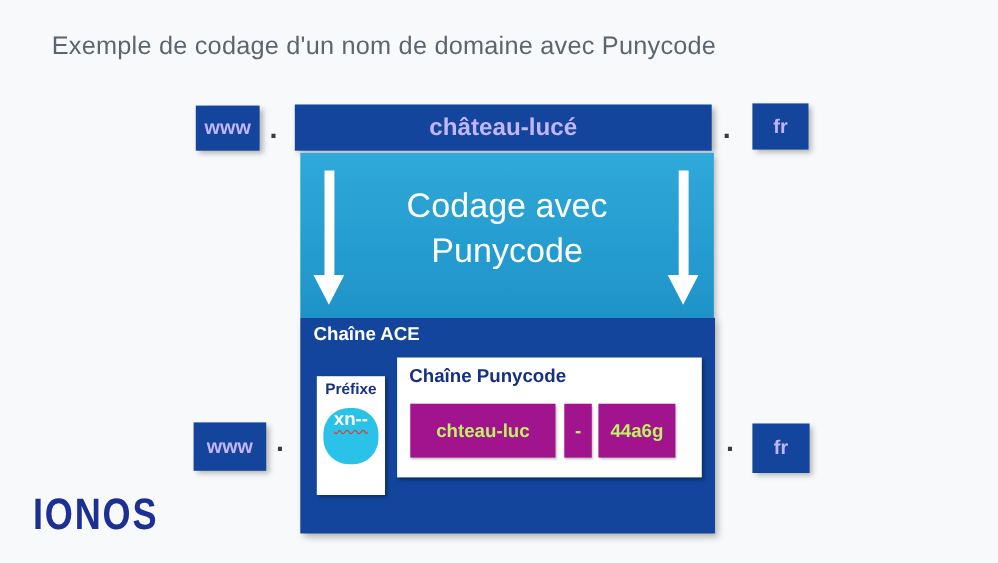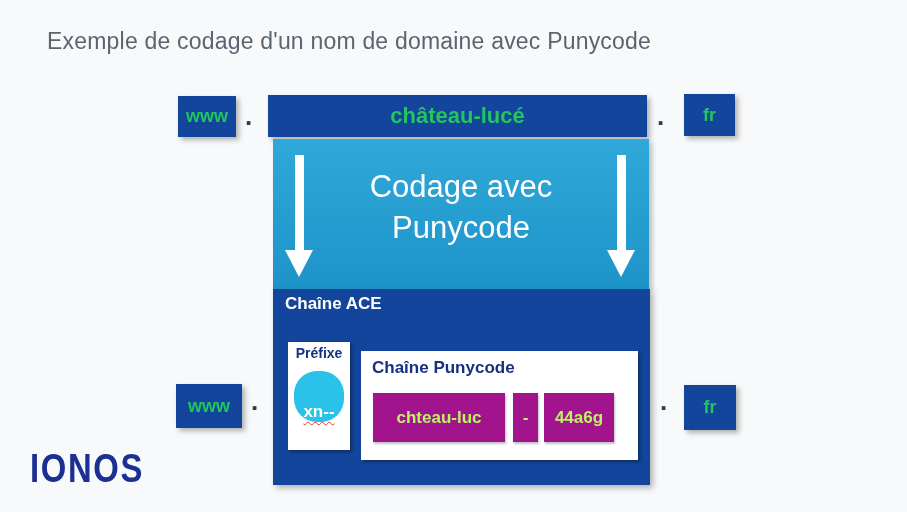--- a/index.html
+++ b/index.html
@@ -26,21 +26,21 @@
 
   .page-title{
     position:absolute;left:47px;top:28px;
     font-size:23px;color:var(--title-text);
     letter-spacing:0.2px;
   }
 
   .blue-box{
     position:absolute;
     background:var(--dark-blue);
-    color:#22c55e;font-weight:bold;
+    color:#c4b5fd;font-weight:bold;
     display:flex;align-items:center;justify-content:center;
     box-shadow:3px 3px 5px rgba(70,70,70,0.40);
     font-size:18px;
   }
   .www-top{left:178px;top:96px;width:58px;height:41px;}
   .domain-top{left:268px;top:95px;width:379px;height:42px;font-size:22px;}
   .fr-top{left:684px;top:94px;width:51px;height:42px;}
   .www-bottom{left:176px;top:384px;width:66px;height:44px;}
   .fr-bottom{left:684px;top:385px;width:52px;height:45px;}
 
@@ -91,31 +91,31 @@
     box-shadow:2px 2px 3px rgba(0,0,0,0.35);
   }
   .prefix-panel{left:15px;top:53px;width:62px;height:108px;}
   .prefix-label{
     display:block;text-align:center;margin-top:3px;
     color:var(--navy-text);font-weight:bold;font-size:14px;
   }
   .xn-box{
     width:50px;height:51px;margin:10px auto 0 auto;
     background:var(--cyan-bright);
-    display:flex;align-items:flex-end;justify-content:center;border-radius:23px;
+    display:flex;align-items:flex-start;justify-content:center;border-radius:23px;
   }
   .xn-value{
     color:#fff;font-weight:bold;font-size:17px;
     text-decoration:underline;
     text-decoration-style:wavy;
     text-decoration-color:var(--squiggle-red);
     text-decoration-thickness:1px;
     text-underline-offset:4px;
   }
-  .punycode-panel{left:88px;top:62px;width:277px;height:109px;}
+  .punycode-panel{left:88px;top:36px;width:277px;height:109px;}
   .punycode-label{
     position:absolute;left:11px;top:7px;
     color:var(--navy-text);font-weight:bold;font-size:17px;
   }
   .magenta-box{
     position:absolute;top:42px;height:49px;
     background:var(--magenta);
     color:#bef264;font-weight:bold;font-size:17px;
     display:flex;align-items:center;justify-content:center;
     box-shadow:1px 2px 2px rgba(0,0,0,0.25);

